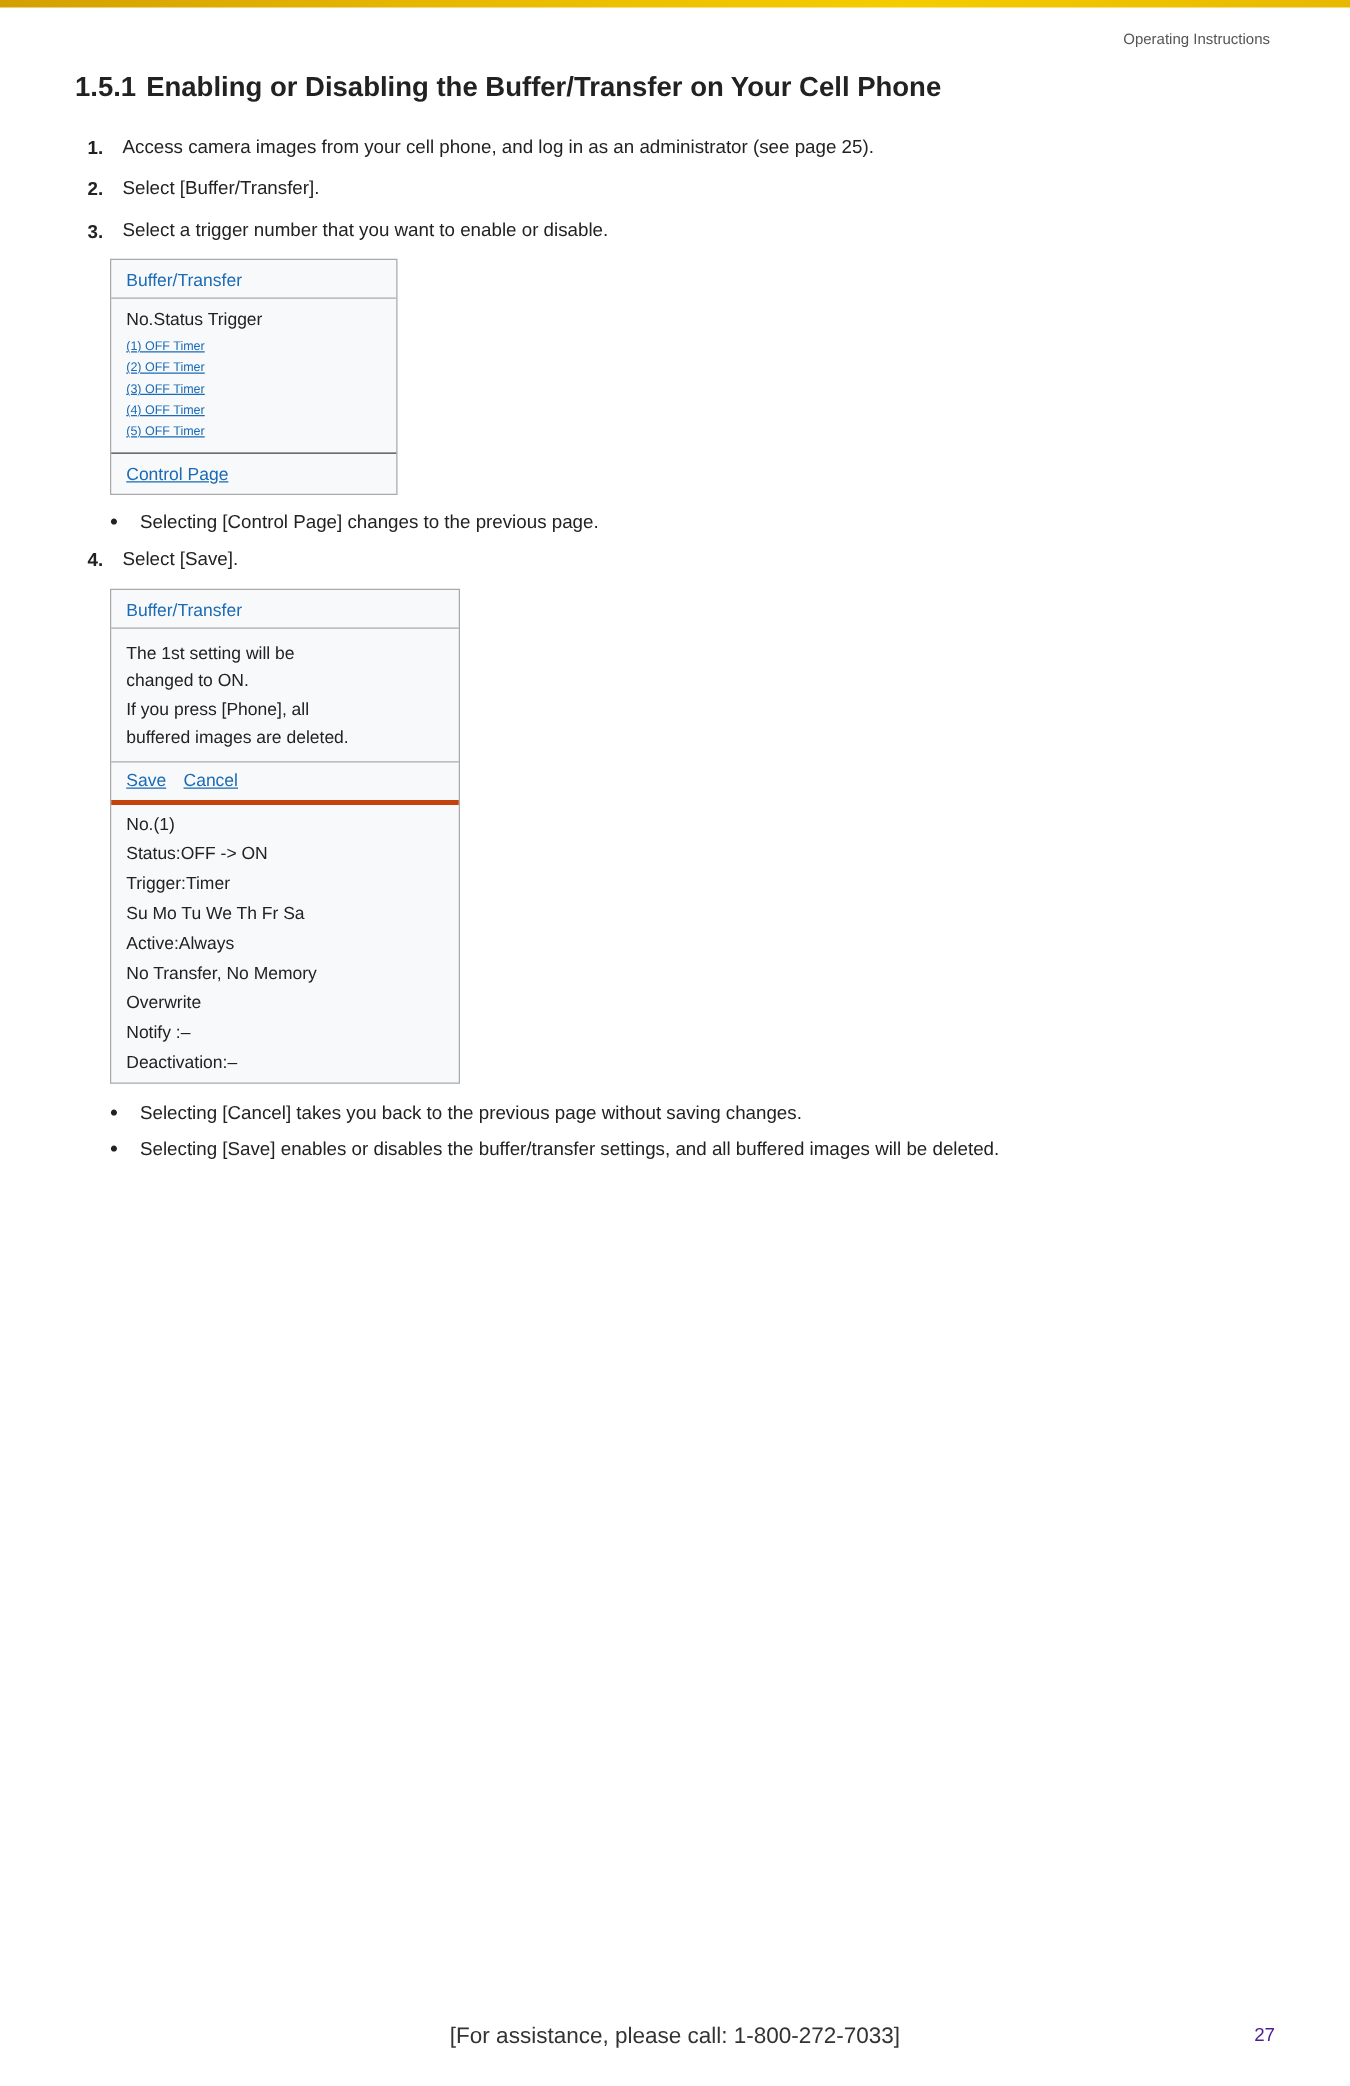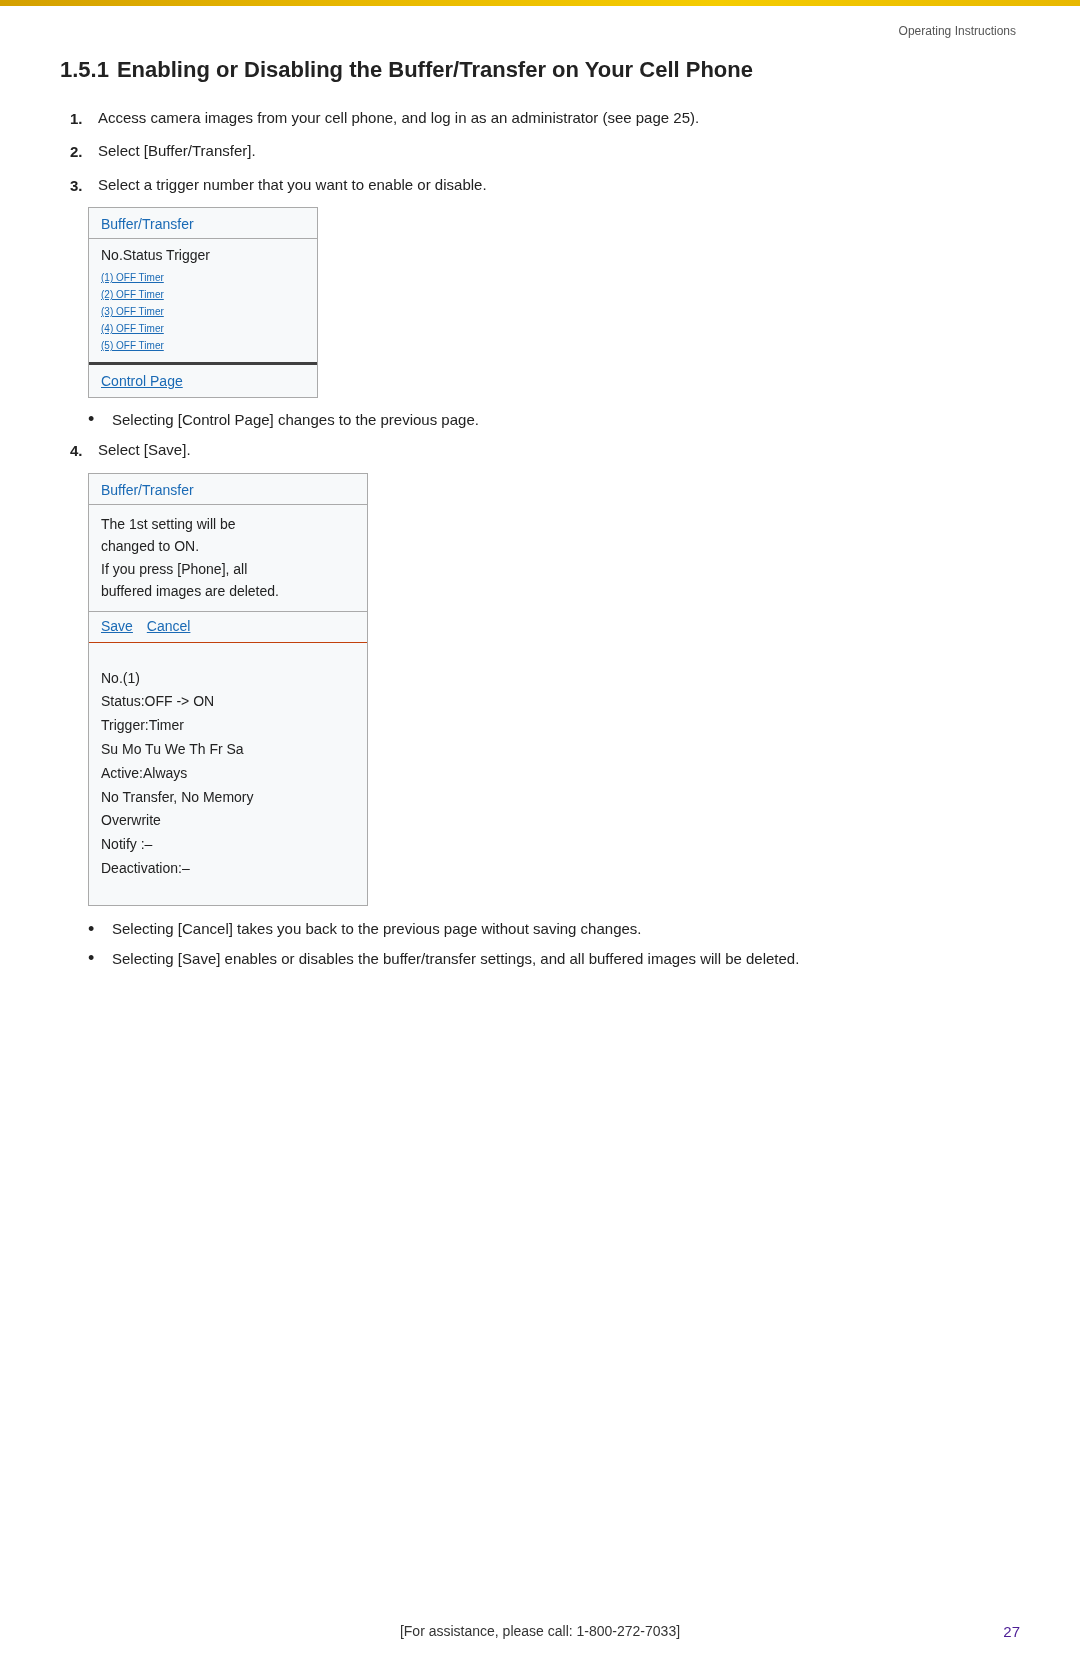--- a/index.html
+++ b/index.html
@@ -111,37 +111,37 @@
       color: #1a6ab5;
       text-decoration: underline;
       display: block;
       font-size: 10px;
       line-height: 1.7;
       cursor: pointer;
     }
 
     .phone-box-footer {
       padding: 8px 12px;
-      border-top: 3px solid #404040;
+      border-top: 1px solid #404040;
     }
 
     .phone-box-footer a {
       color: #1a6ab5;
       text-decoration: underline;
       font-size: 14px;
     }
 
     .bullet-list {
       list-style: none;
       margin: 8px 0 8px 28px;
     }
 
     .bullet-list li {
       display: flex;
-      align-items: center;
+      align-items: flex-end;
       margin-bottom: 6px;
       line-height: 1.5;
       font-size: 15px;
     }
 
     .bullet-list li::before {
       content: "•";
       margin-right: 10px;
       font-size: 18px;
       line-height: 1.3;
@@ -180,39 +180,39 @@
       font-size: 14px;
     }
 
     .phone-box2-save-row a {
       color: #1a6ab5;
       text-decoration: underline;
       margin-right: 10px;
     }
 
     .phone-box2-info {
-      padding: 24px 12px;
+      padding: 4px 12px;
       font-size: 14px;
       line-height: 1.7;
-      border-top: 1px solid #c2410c;
+      border-top: 4px solid #c2410c;
     }
 
     .page-footer {
       position: absolute;
       bottom: 30px;
       left: 0;
       right: 0;
       display: flex;
       justify-content: center;
       align-items: center;
       padding: 0 60px;
     }
 
     .footer-text {
-      font-size: 14px;
+      font-size: 18px;
       color: #333;
       flex: 1;
       text-align: center;
     }
 
     .footer-page {
       font-size: 15px;
       color: #4c1d95;
       font-weight: normal;
       position: absolute;

